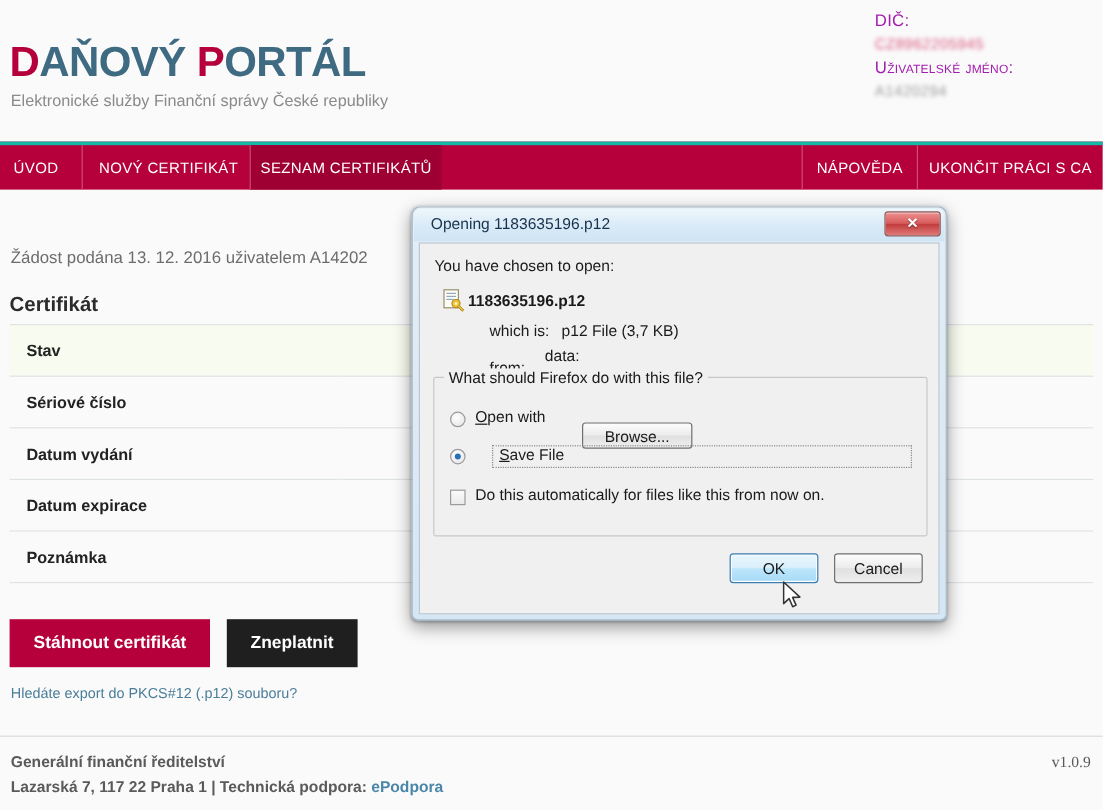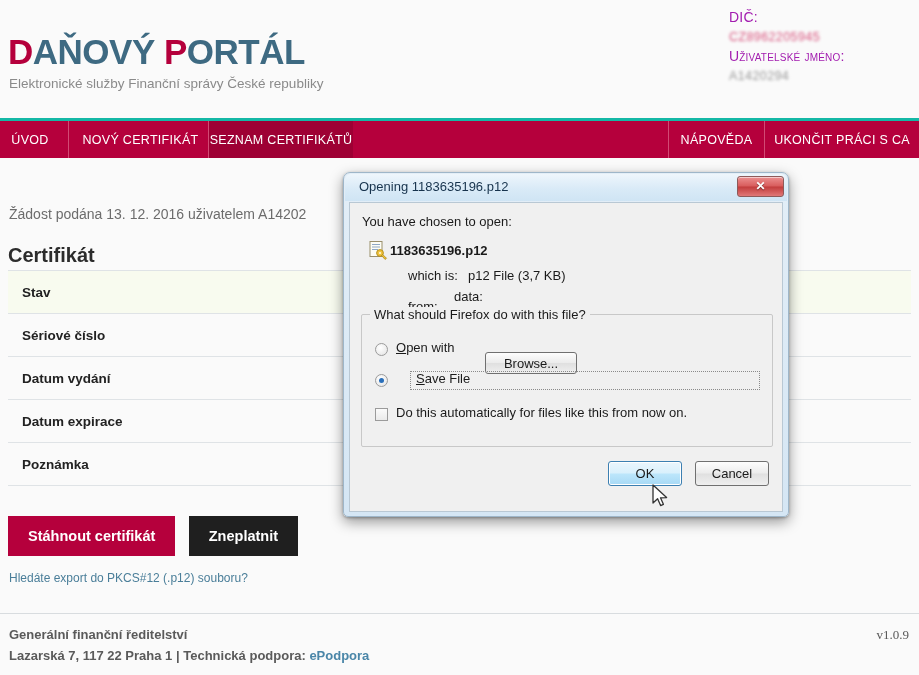--- a/index.html
+++ b/index.html
@@ -80,21 +80,21 @@
     position: absolute; left: 8px; top: 14px;
     font-size: 25px; font-weight: bold; color: #2c2c2c;
     white-space: nowrap;
   }
   .page-sub {
     position: absolute; left: 9px; top: 48px;
     font-size: 14px; color: #6c6c6c; white-space: nowrap;
   }
   .section-title {
     position: absolute; left: 8px; top: 86px;
-    font-size: 20px; font-weight: bold; color: #2c2c2c;
+    font-size: 17px; font-weight: bold; color: #2c2c2c;
   }
   .table {
     position: absolute; left: 8px; top: 112px;
     width: 903px;
     border-collapse: collapse;
     border-top: 1px solid #dfe3e6;
   }
   .table td {
     border-bottom: 1px solid #dfe3e6;
     height: 42px; padding: 0 14px;
@@ -302,21 +302,21 @@
   </div>
 
   <div class="nav">
     <div class="nav-inner" id="nav-inner">
         <div class="nav-item first" style="left: 0px; width: 60px;">
           <span>ÚVOD</span>
         </div>
         <div class="nav-item" style="left: 68px; width: 148px; padding-left: 12px;">
           <span>NOVÝ CERTIFIKÁT</span>
         </div>
-        <div class="nav-item active" style="left: 208px; width: 145px;">
+        <div class="nav-item active" style="left: 208px; width: 160px;">
           <span>SEZNAM CERTIFIKÁTŮ</span>
         </div>
         <div class="nav-item" style="left: 668px; width: 96px;">
           <span>NÁPOVĚDA</span>
         </div>
         <div class="nav-item" style="left: 764px; width: 155px;">
           <span>UKONČIT PRÁCI S CA</span>
         </div>
       </div>
   </div>

